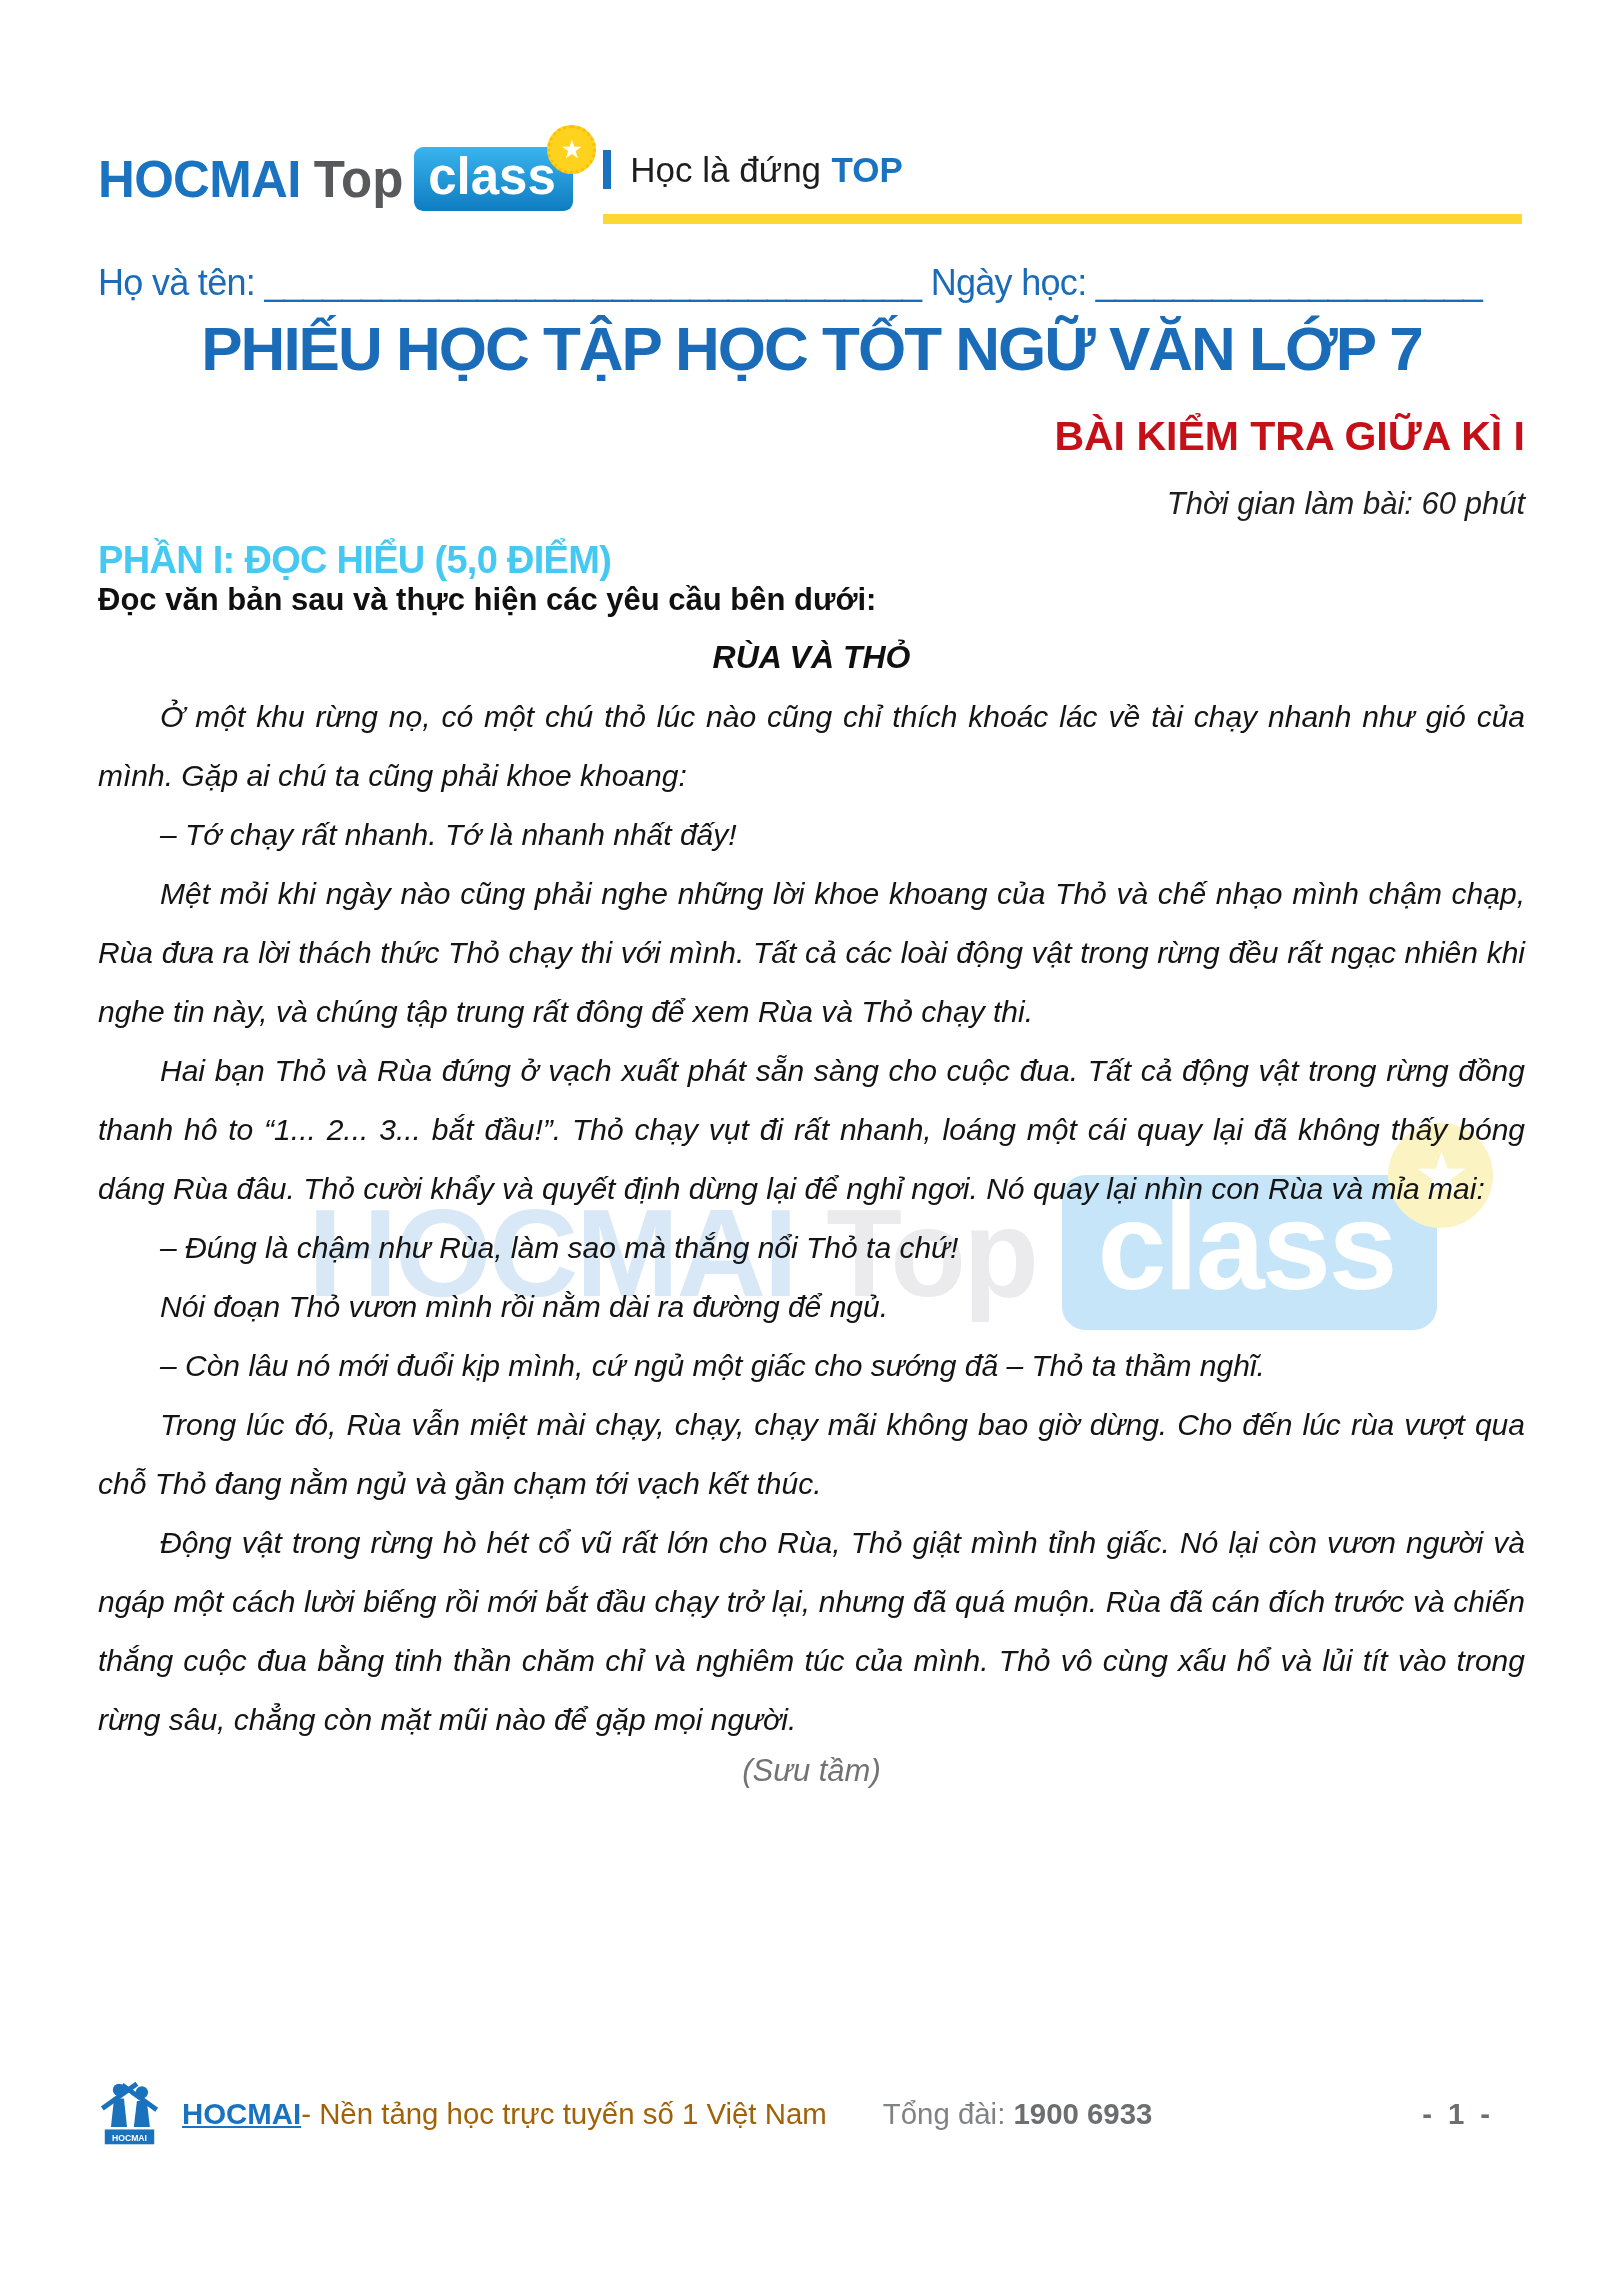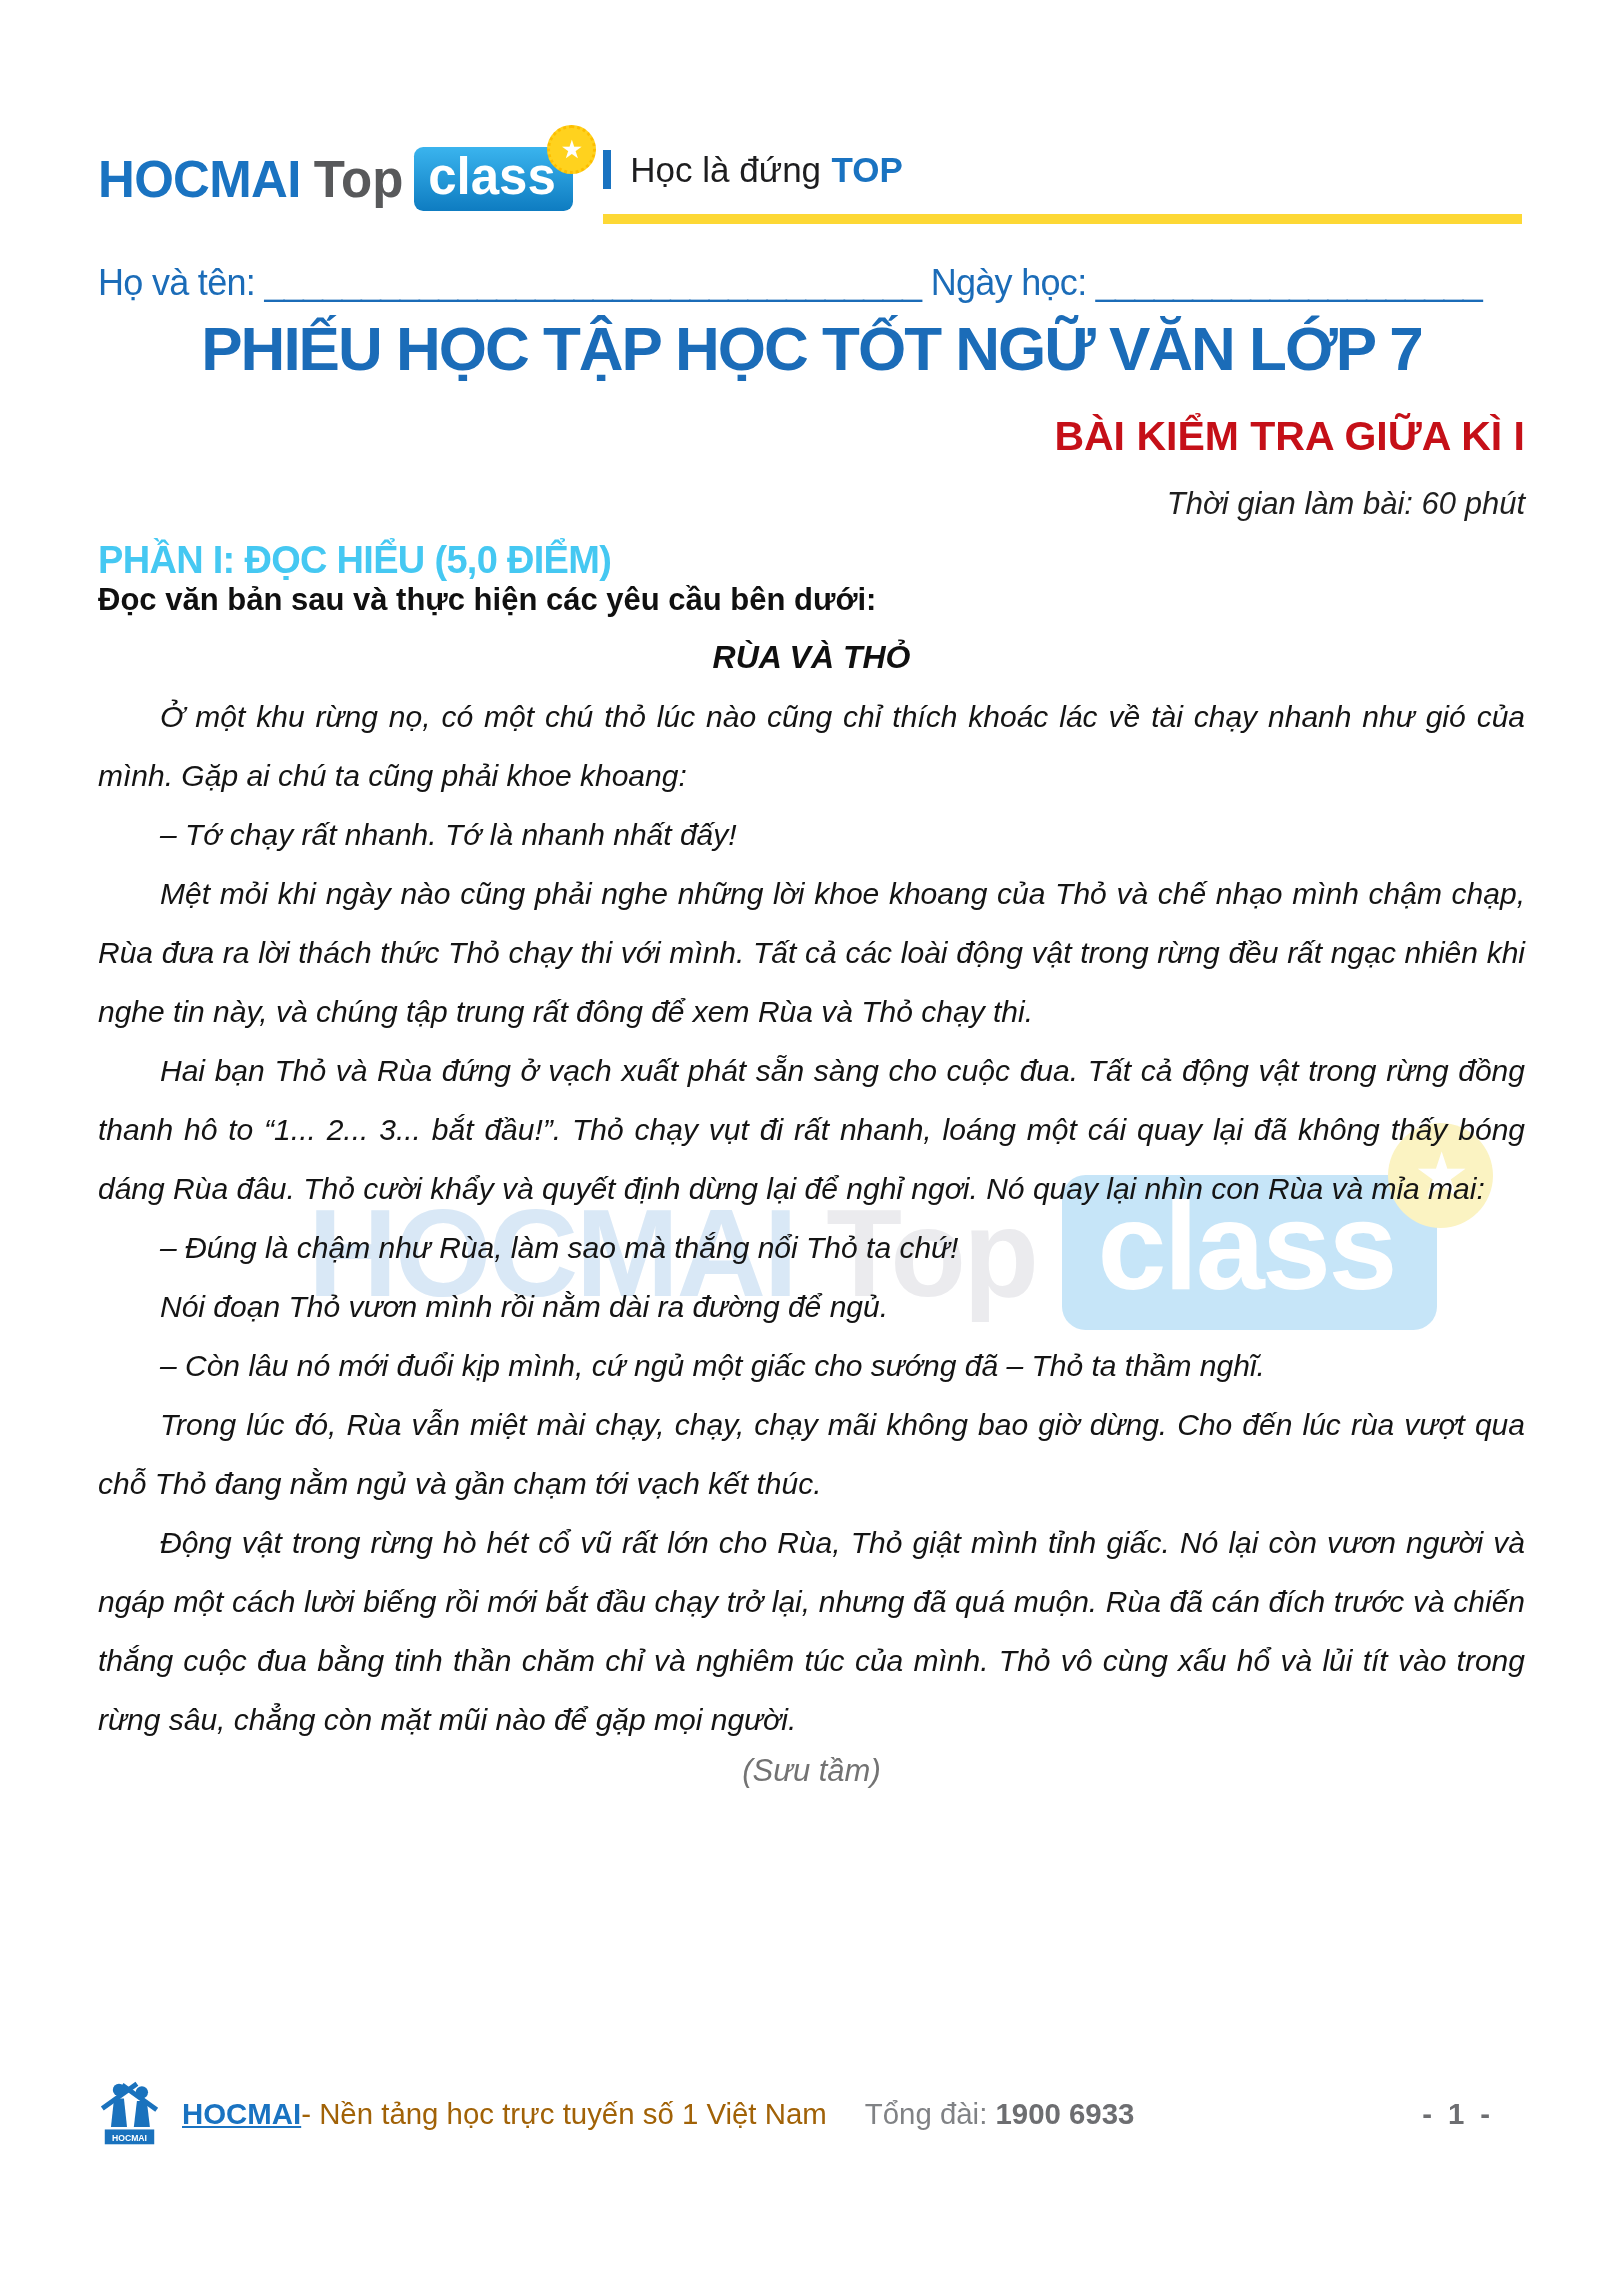--- a/index.html
+++ b/index.html
@@ -80,21 +80,21 @@
   }
 
   
   .footer{
     position:absolute;left:98px;right:98px;top:2080px;z-index:1;
     display:flex;align-items:center;font-size:29.4px;line-height:1.2;
   }
   .footer-logo{width:63px;height:68px;flex:0 0 auto;}
   .footer-brand{color:#1a73c1;font-weight:bold;text-decoration:underline;margin-left:21px;}
   .footer-desc{color:#a16207;margin-left:0;}
-  .footer-hotline{color:#808285;margin-left:38px;}
+  .footer-hotline{color:#808285;margin-left:56px;}
   .footer-hotline-number{font-weight:bold;color:#6d6e71;}
   .footer-page{margin-left:auto;margin-right:31px;color:#6d6e71;font-weight:bold;letter-spacing:3.9px;}
 </style>
 </head>
 <body>
 
 <div class="page">
 
   <div class="watermark">
     <span class="wm-hocmai">HOCMAI</span>

